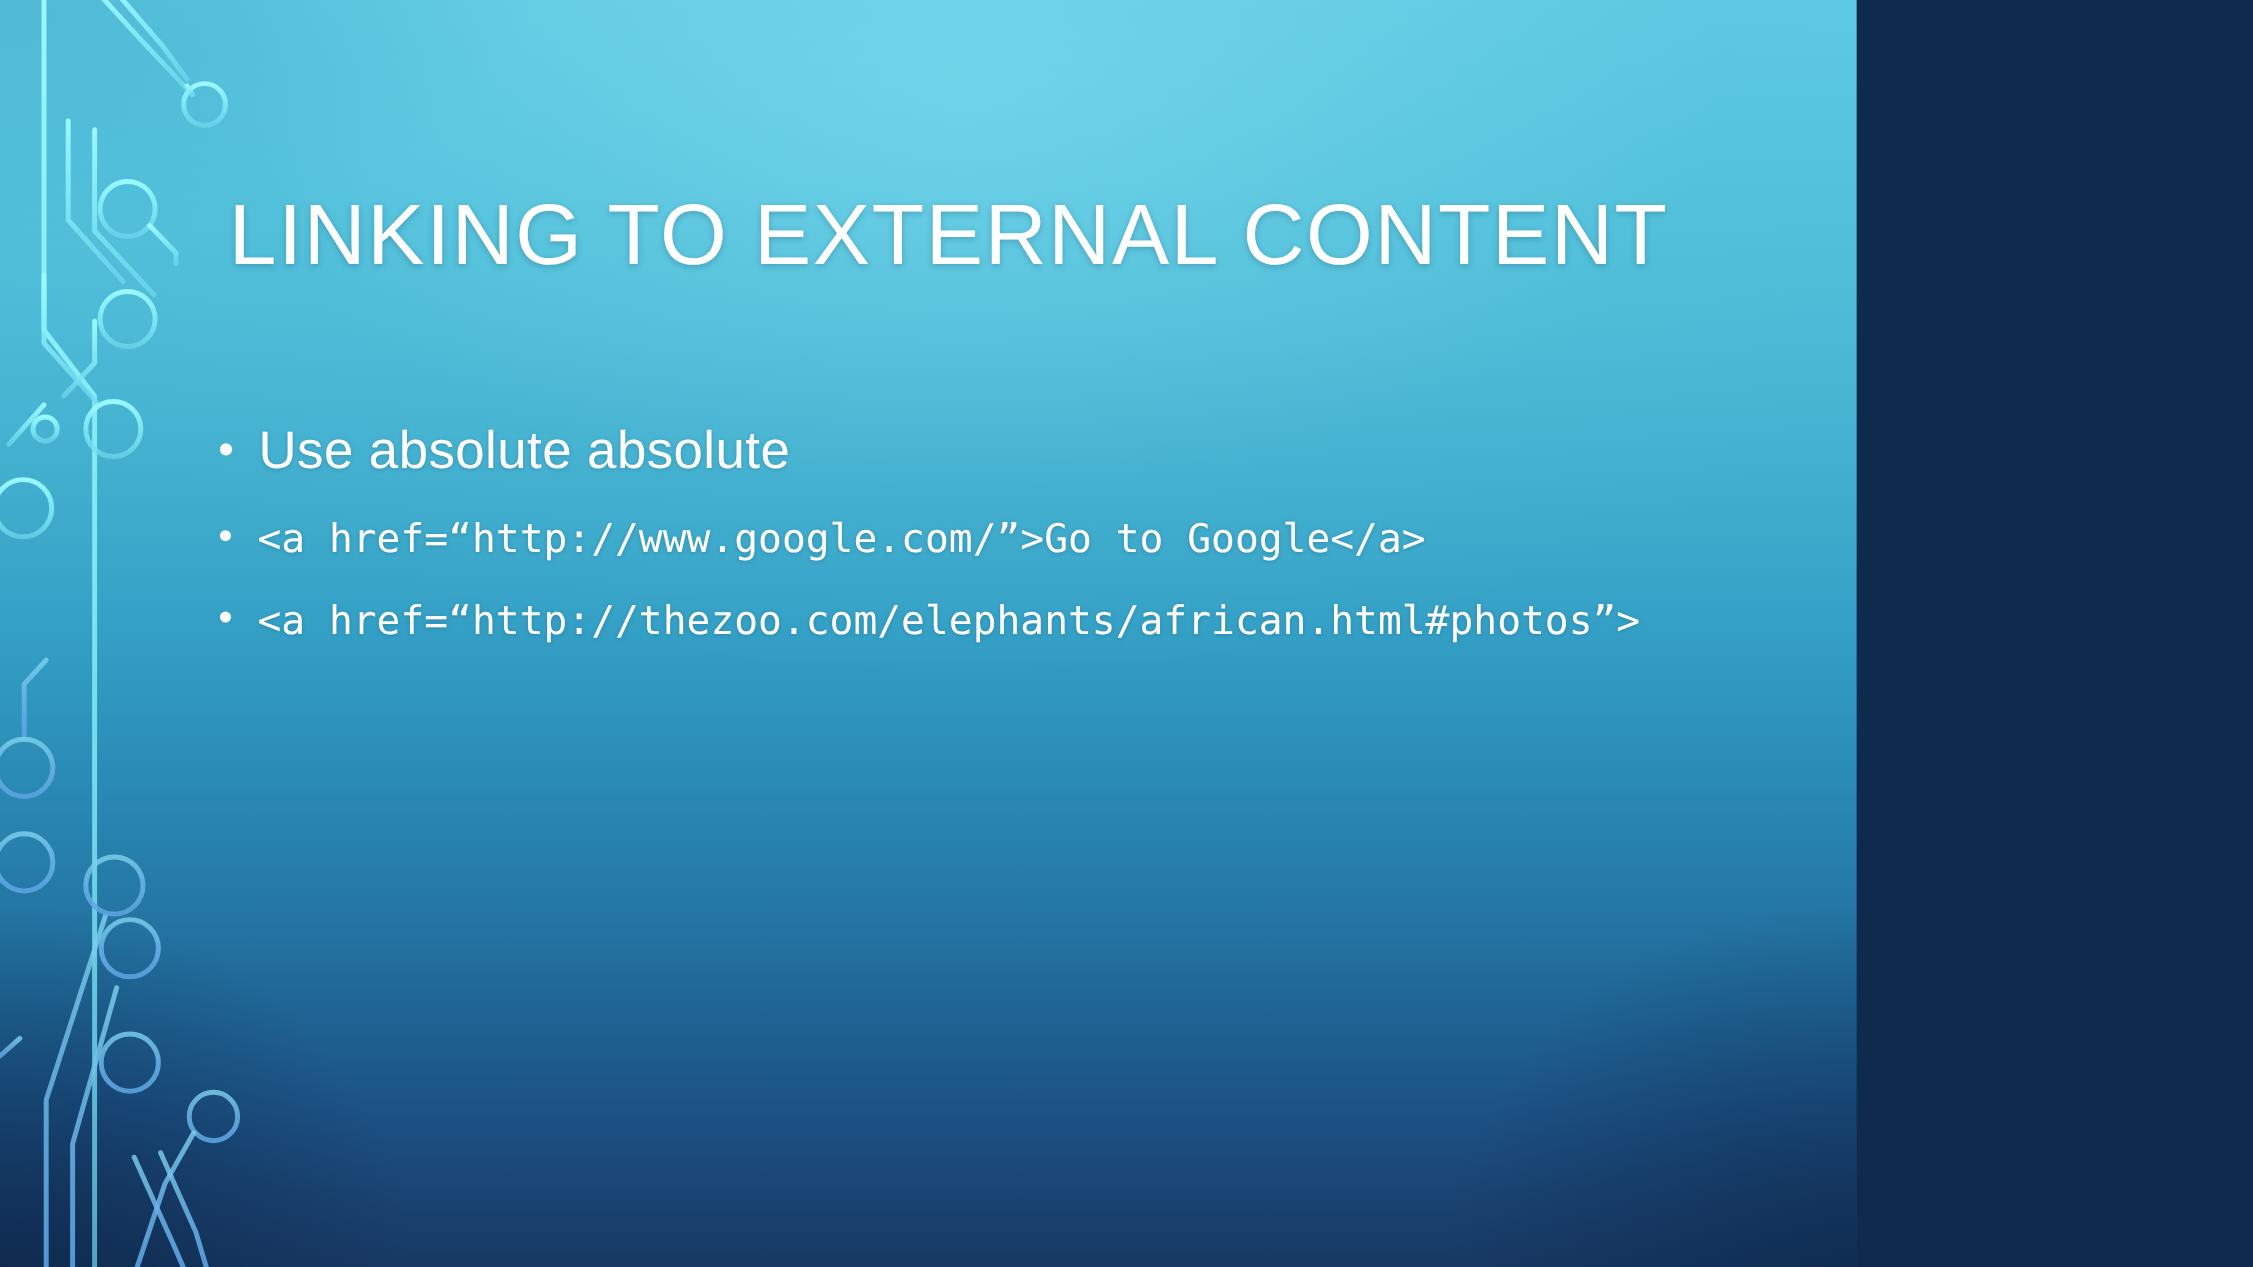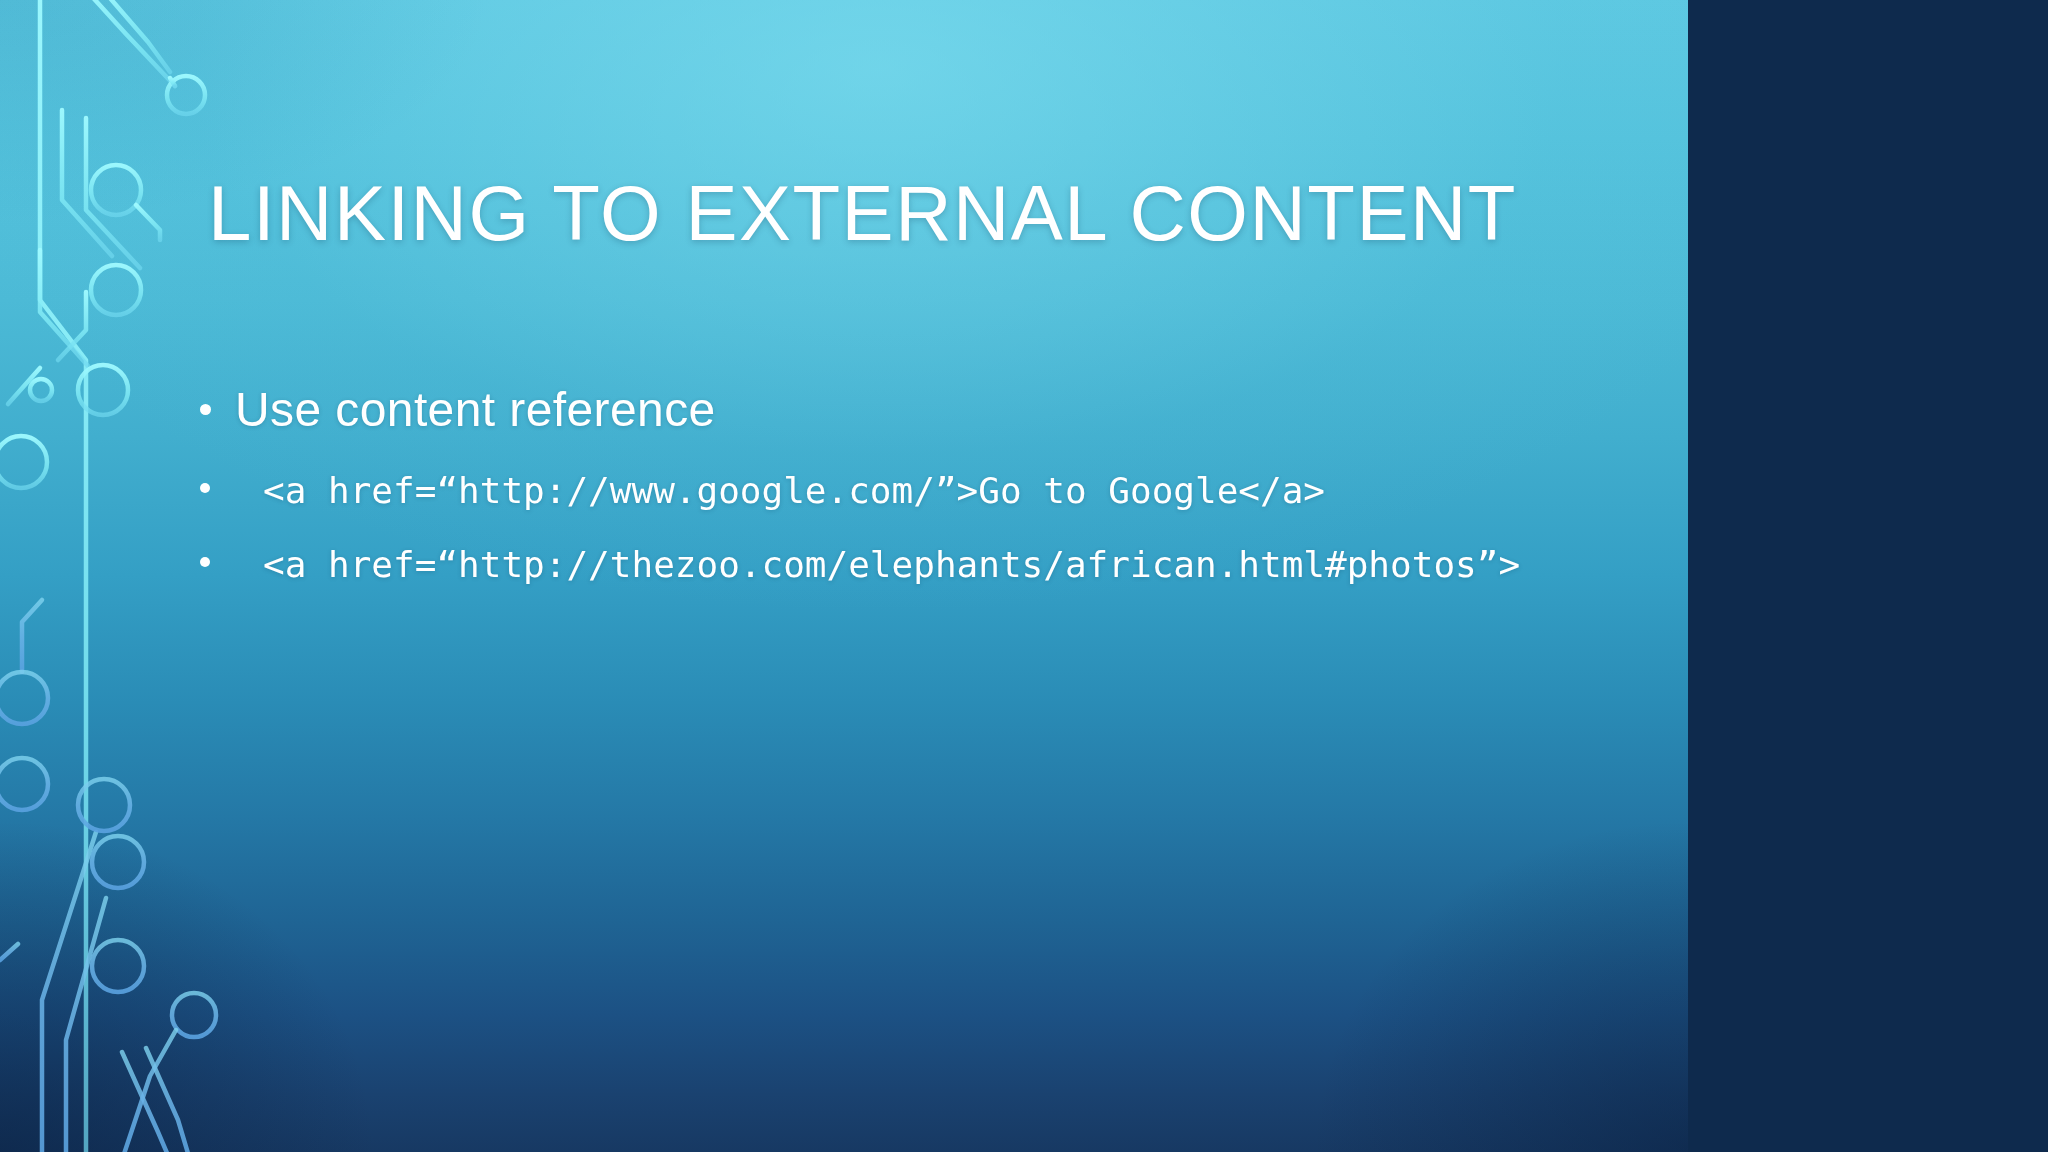--- a/index.html
+++ b/index.html
@@ -109,21 +109,21 @@
   .lvl1 .txt {
     font-family:"Liberation Sans", sans-serif;
     font-weight:400;
     font-size:48px;
     line-height:60px;
     letter-spacing:0.4px;
     text-shadow:0 1px 4px rgba(10,50,80,0.22);
   }
 
   
-  .lvl2 { margin-bottom:16px;gap:29px; }
+  .lvl2 { margin-bottom:16px; }
   .lvl2 .dot { width:10px; height:10px; margin-right:24px; position:relative; top:-10px; }
   .lvl2 .txt {
     font-family:"DejaVu Sans Mono", "Liberation Mono", monospace;
     font-weight:400;
     font-size:36px;
     line-height:58px;
     letter-spacing:0px;
     text-shadow:0 1px 4px rgba(10,50,80,0.22);
   }
 </style>
@@ -251,21 +251,21 @@
     </svg>
   </div>
 
   <div class="content">
 
     <h1 class="slide-title">Linking to external content</h1>
 
     <ul class="body-list" id="body-list">
         <li class="bullet lvl1">
           <span class="dot"></span>
-          <span class="txt">Use content reference</span>
+          <span class="txt">Use absolute absolute</span>
         </li>
         <li class="bullet lvl2">
           <span class="dot"></span>
           <span class="txt">&lt;a href=“http://www.google.com/”&gt;Go to Google&lt;/a&gt;</span>
         </li>
         <li class="bullet lvl2">
           <span class="dot"></span>
           <span class="txt">&lt;a href=“http://thezoo.com/elephants/african.html#photos”&gt;</span>
         </li>
       </ul>

